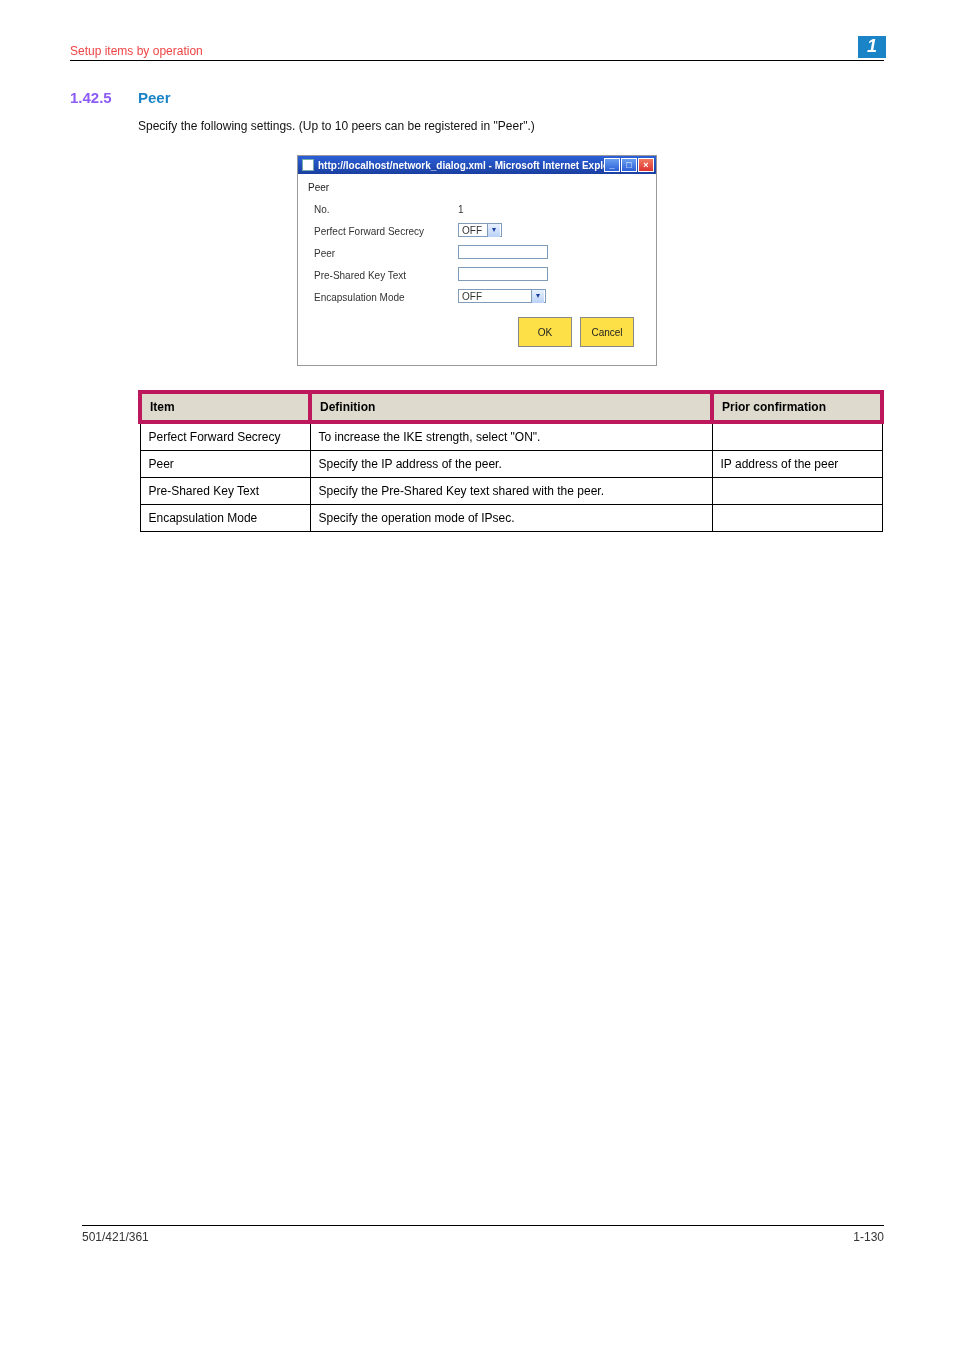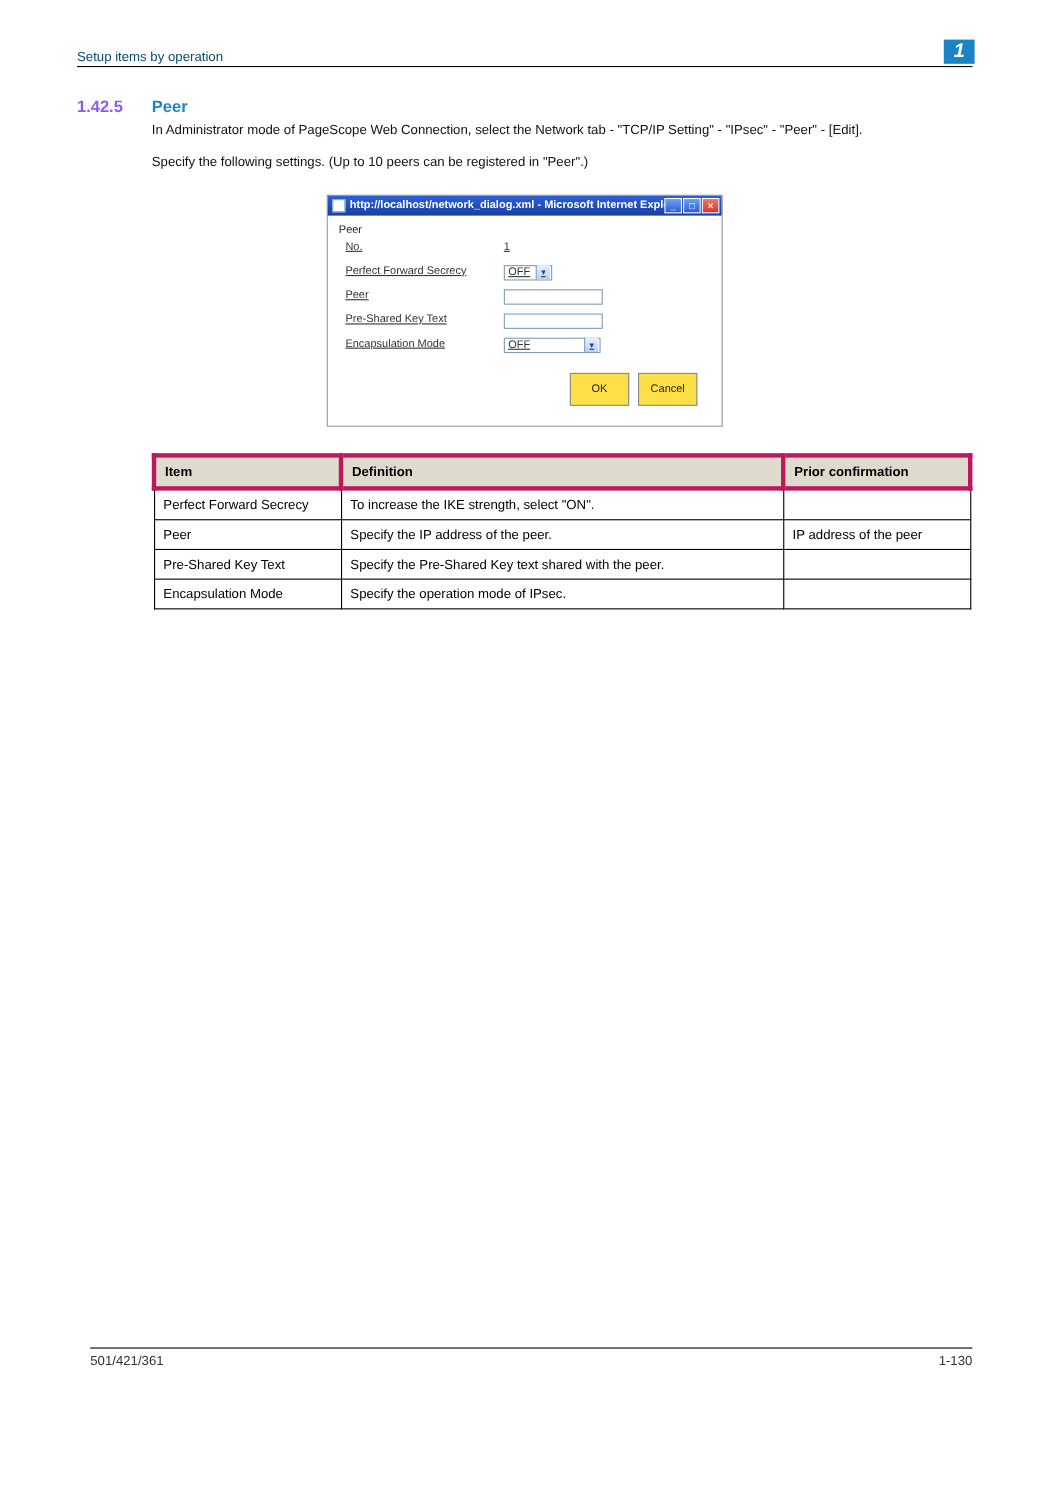--- a/index.html
+++ b/index.html
@@ -18,21 +18,21 @@
   }
   .header {
     display: flex;
     justify-content: space-between;
     align-items: flex-end;
     border-bottom: 1px solid #000;
     padding-bottom: 2px;
   }
   .header-text {
     font-size: 12px;
-    color: #0c4a6e;
+    color: #ef4444;
   }
   .chapter-box {
     background: #1a84c6;
     color: #fff;
     width: 28px;
     height: 22px;
     font-size: 18px;
     font-style: italic;
     font-weight: bold;
     display: flex;
@@ -94,21 +94,21 @@
     display:flex; align-items:center; justify-content:center;
     font-size:9px; font-weight:bold; color:#fff;
     background: linear-gradient(#6aa0f0,#2b5fd8);
   }
   .tb-btn.close { background: linear-gradient(#f07a60,#d33); }
   .dialog-body {
     padding: 8px 10px 10px 10px;
     color:#333;
   }
   .dlg-section-title { font-size:10px; margin-bottom:4px; color:#222;}
-  .form-row { display:flex; align-items:flex-start; height:18px; margin:4px 0;text-decoration:underline;}
+  .form-row { display:flex; align-items:flex-end; height:18px; margin:4px 0;}
   .form-label { width:150px; color:#333; padding-left:6px;}
   .form-val { font-size:10px; color:#333;}
   .mini-select {
     font-size:10px; height:14px;
     border:1px solid #7f9db9; background:#fff;
     display:inline-flex; align-items:center;
     padding:0 1px 0 3px; color:#333;
   }
   .mini-select.w1 { width:44px; }
   .mini-select.w2 { width:88px; }
@@ -175,21 +175,20 @@
   <div class="header">
     <div class="header-text">Setup items by operation</div>
     <div class="chapter-box">1</div>
   </div>
 
   <div class="section-row">
     <div class="section-num">1.42.5</div>
     <div class="section-title">Peer</div>
   </div>
 
-  <div class="body-text">In Administrator mode of PageScope Web Connection, select the Network tab - "TCP/IP Setting" - "IPsec" - "Peer" - [Edit].</div>
   <div class="body-text p2">Specify the following settings. (Up to 10 peers can be registered in "Peer".)</div>
 
   <div class="dialog-wrap">
     <div class="dialog-titlebar">
       <span class="tb-icon"></span>
       <span class="dialog-title-text">http://localhost/network_dialog.xml - Microsoft Internet Explorer</span>
       <div class="tb-controls">
         <div class="tb-btn">_</div>
         <div class="tb-btn">□</div>
         <div class="tb-btn close">×</div>

